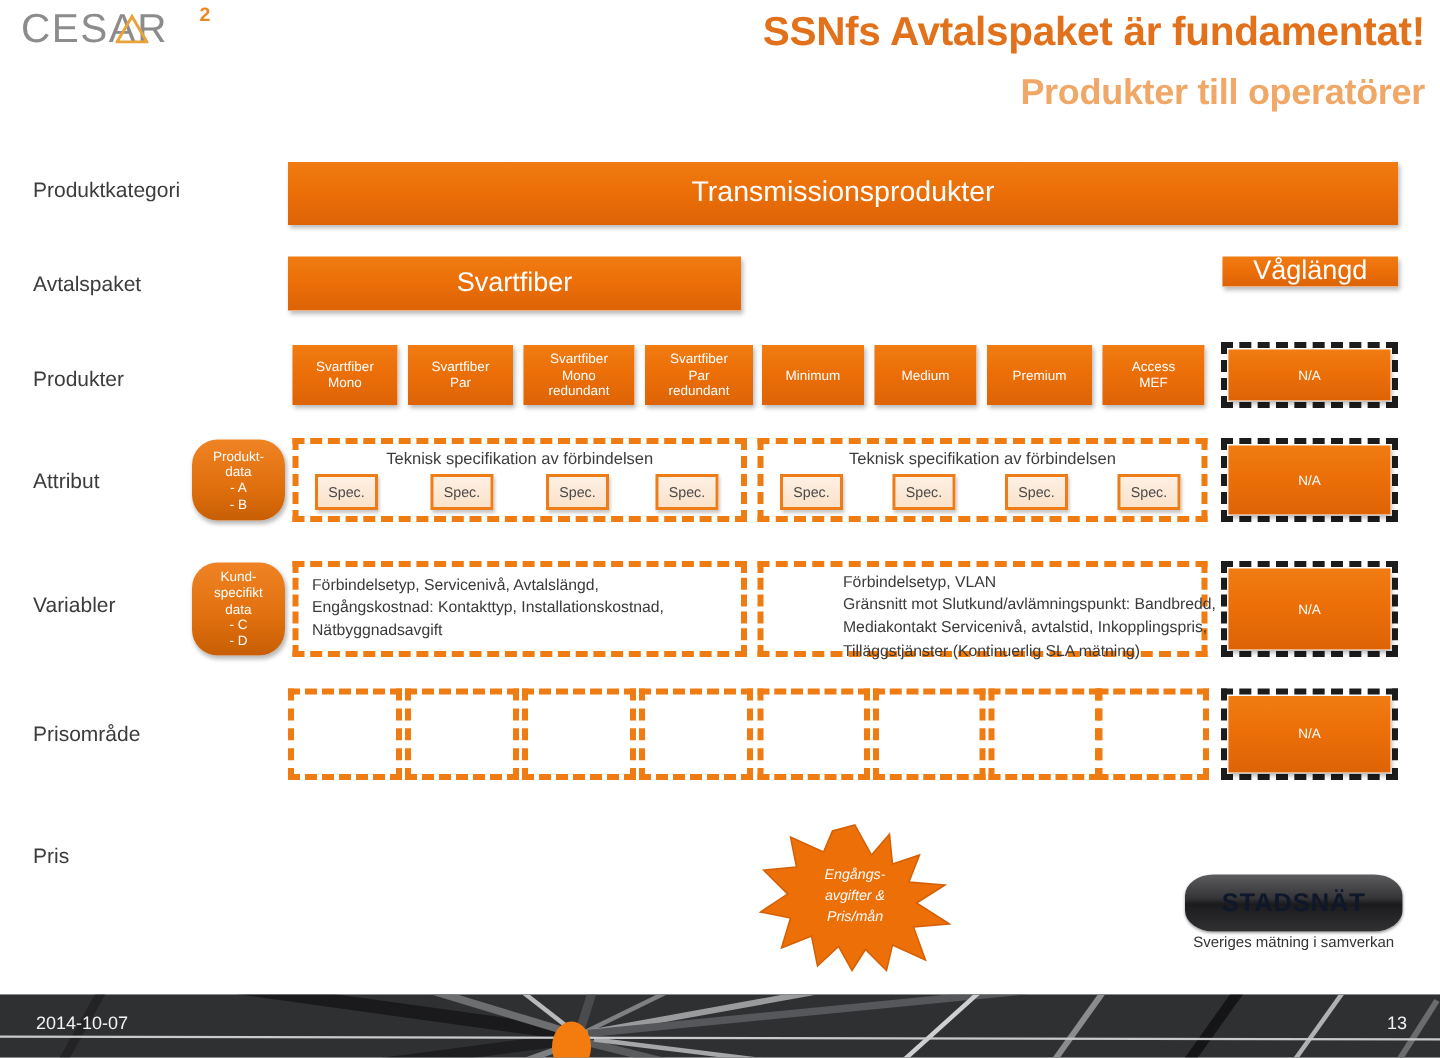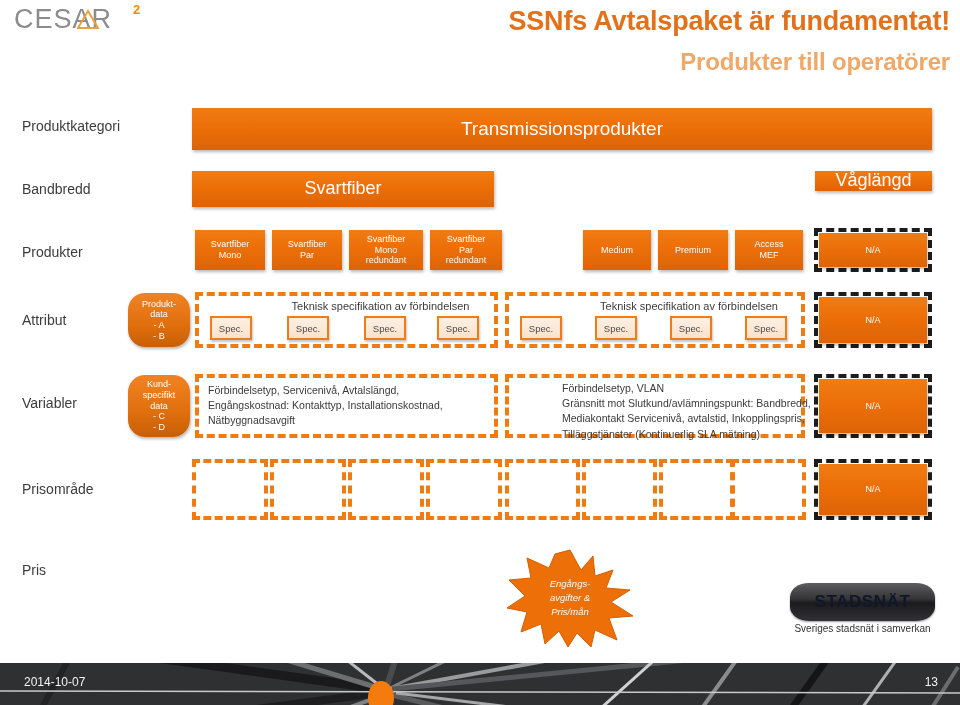--- a/index.html
+++ b/index.html
@@ -64,21 +64,21 @@
     position:absolute;
     border:4px dashed #ef7c12;
     background:transparent;
     box-sizing:border-box;
   }
   .dashbox.black{
     border-color:#1c1c1c;
   }
   .dashbox-label{
     position:absolute;width:100%;text-align:center;top:4px;
-    font-size:11px;color:#3c3c3c;margin-left:34px;
+    font-size:11px;color:#3c3c3c;
   }
 
   
   .spec{
     position:absolute;
     background:linear-gradient(180deg,#fdf0e3 0%,#fbe2ca 100%);
     border:2px solid #ee7d18;
     color:#4a4a4a;
     font-size:9.5px;
     display:flex;align-items:center;justify-content:center;
@@ -144,21 +144,21 @@
     <svg class="tri" viewBox="0 0 22 20">
       <polygon points="11,2 21,19 1,19" fill="none" stroke="#e8a33c" stroke-width="2"></polygon>
     </svg>
     <div class="sup">2</div>
   </div>
 
   <div id="title-main">SSNfs Avtalspaket är fundamentat!</div>
   <div id="title-sub">Produkter till operatörer</div>
 
   <div class="row-label" style="top:118px;">Produktkategori</div>
-  <div class="row-label" style="top:181px;">Bandbredd</div>
+  <div class="row-label" style="top:181px;">Avtalspaket</div>
   <div class="row-label" style="top:244px;">Produkter</div>
   <div class="row-label" style="top:312px;">Attribut</div>
   <div class="row-label" style="top:395px;">Variabler</div>
   <div class="row-label" style="top:481px;">Prisområde</div>
   <div class="row-label" style="top:562px;">Pris</div>
 
   <div class="obox" style="left:192px;top:108px;width:740px;height:42px;font-size:19px;">Transmissionsprodukter</div>
 
   <div class="obox" style="left:192px;top:171px;width:302px;height:36px;font-size:18px;">Svartfiber</div>
   <div class="obox" style="left:815px;top:171px;width:117px;height:20px;font-size:18px;">Våglängd</div>
@@ -167,20 +167,21 @@
 Mono</div>
   <div class="obox" style="left:272px;top:230px;width:70px;height:40px;font-size:9px;white-space:pre-line;">Svartfiber
 Par</div>
   <div class="obox" style="left:349px;top:230px;width:74px;height:40px;font-size:9px;white-space:pre-line;">Svartfiber
 Mono
 redundant</div>
   <div class="obox" style="left:430px;top:230px;width:72px;height:40px;font-size:9px;white-space:pre-line;">Svartfiber
 Par
 redundant</div>
 
+  <div class="obox" style="left:508px;top:230px;width:68px;height:40px;font-size:9px;white-space:pre-line;">Minimum</div>
   <div class="obox" style="left:583px;top:230px;width:68px;height:40px;font-size:9px;white-space:pre-line;">Medium</div>
   <div class="obox" style="left:658px;top:230px;width:70px;height:40px;font-size:9px;white-space:pre-line;">Premium</div>
   <div class="obox" style="left:735px;top:230px;width:68px;height:40px;font-size:9px;white-space:pre-line;">Access
 MEF</div>
 
   <div class="dashbox black" style="left:814px;top:228px;width:118px;height:44px;"></div>
   <div class="obox" style="left:819px;top:233px;width:108px;height:34px;font-size:9px;">N/A</div>
 
   <div class="obox darker" style="left:128px;top:293px;width:62px;height:54px;font-size:9px;white-space:pre-line;">Produkt-
 data
@@ -244,21 +245,21 @@
       <polygon points="65,2 76,22 88,8 90,28 108,22 101,40 125,42 106,54 128,68 104,70 112,92 90,82 86,99 72,85 63,99 54,83 40,96 36,76 16,84 22,64 2,60 20,48 4,32 26,30 22,10 44,20 50,6" fill="#ec6f08" stroke="#d45f04" stroke-width="1"></polygon>
     </svg>
     <div class="star-text" style="white-space:pre-line;">Engångs-
 avgifter &amp;
 Pris/mån</div>
   </div>
 
   <div id="stadsnat">
     <div class="pill"></div>
     <div class="pill-text">STADSNÄT</div>
-    <div class="caption">Sveriges stadsnät i samverkan</div>
+    <div class="caption">Sveriges mätning i samverkan</div>
   </div>
 
   <div id="footer">
     <svg width="960" height="42" viewBox="0 0 960 42" style="position:absolute;left:0;top:0;">
       <rect x="0" y="0" width="960" height="42" fill="#2f3032"></rect>
       <g stroke-linecap="butt">
         <line x1="380" y1="26" x2="120" y2="-10" stroke="#1a1a1c" stroke-width="9"></line>
         <line x1="382" y1="26" x2="250" y2="-14" stroke="#6d6e70" stroke-width="5"></line>
         <line x1="384" y1="26" x2="330" y2="-16" stroke="#b9babc" stroke-width="3"></line>
         <line x1="386" y1="26" x2="400" y2="-18" stroke="#4a4b4d" stroke-width="6"></line>

